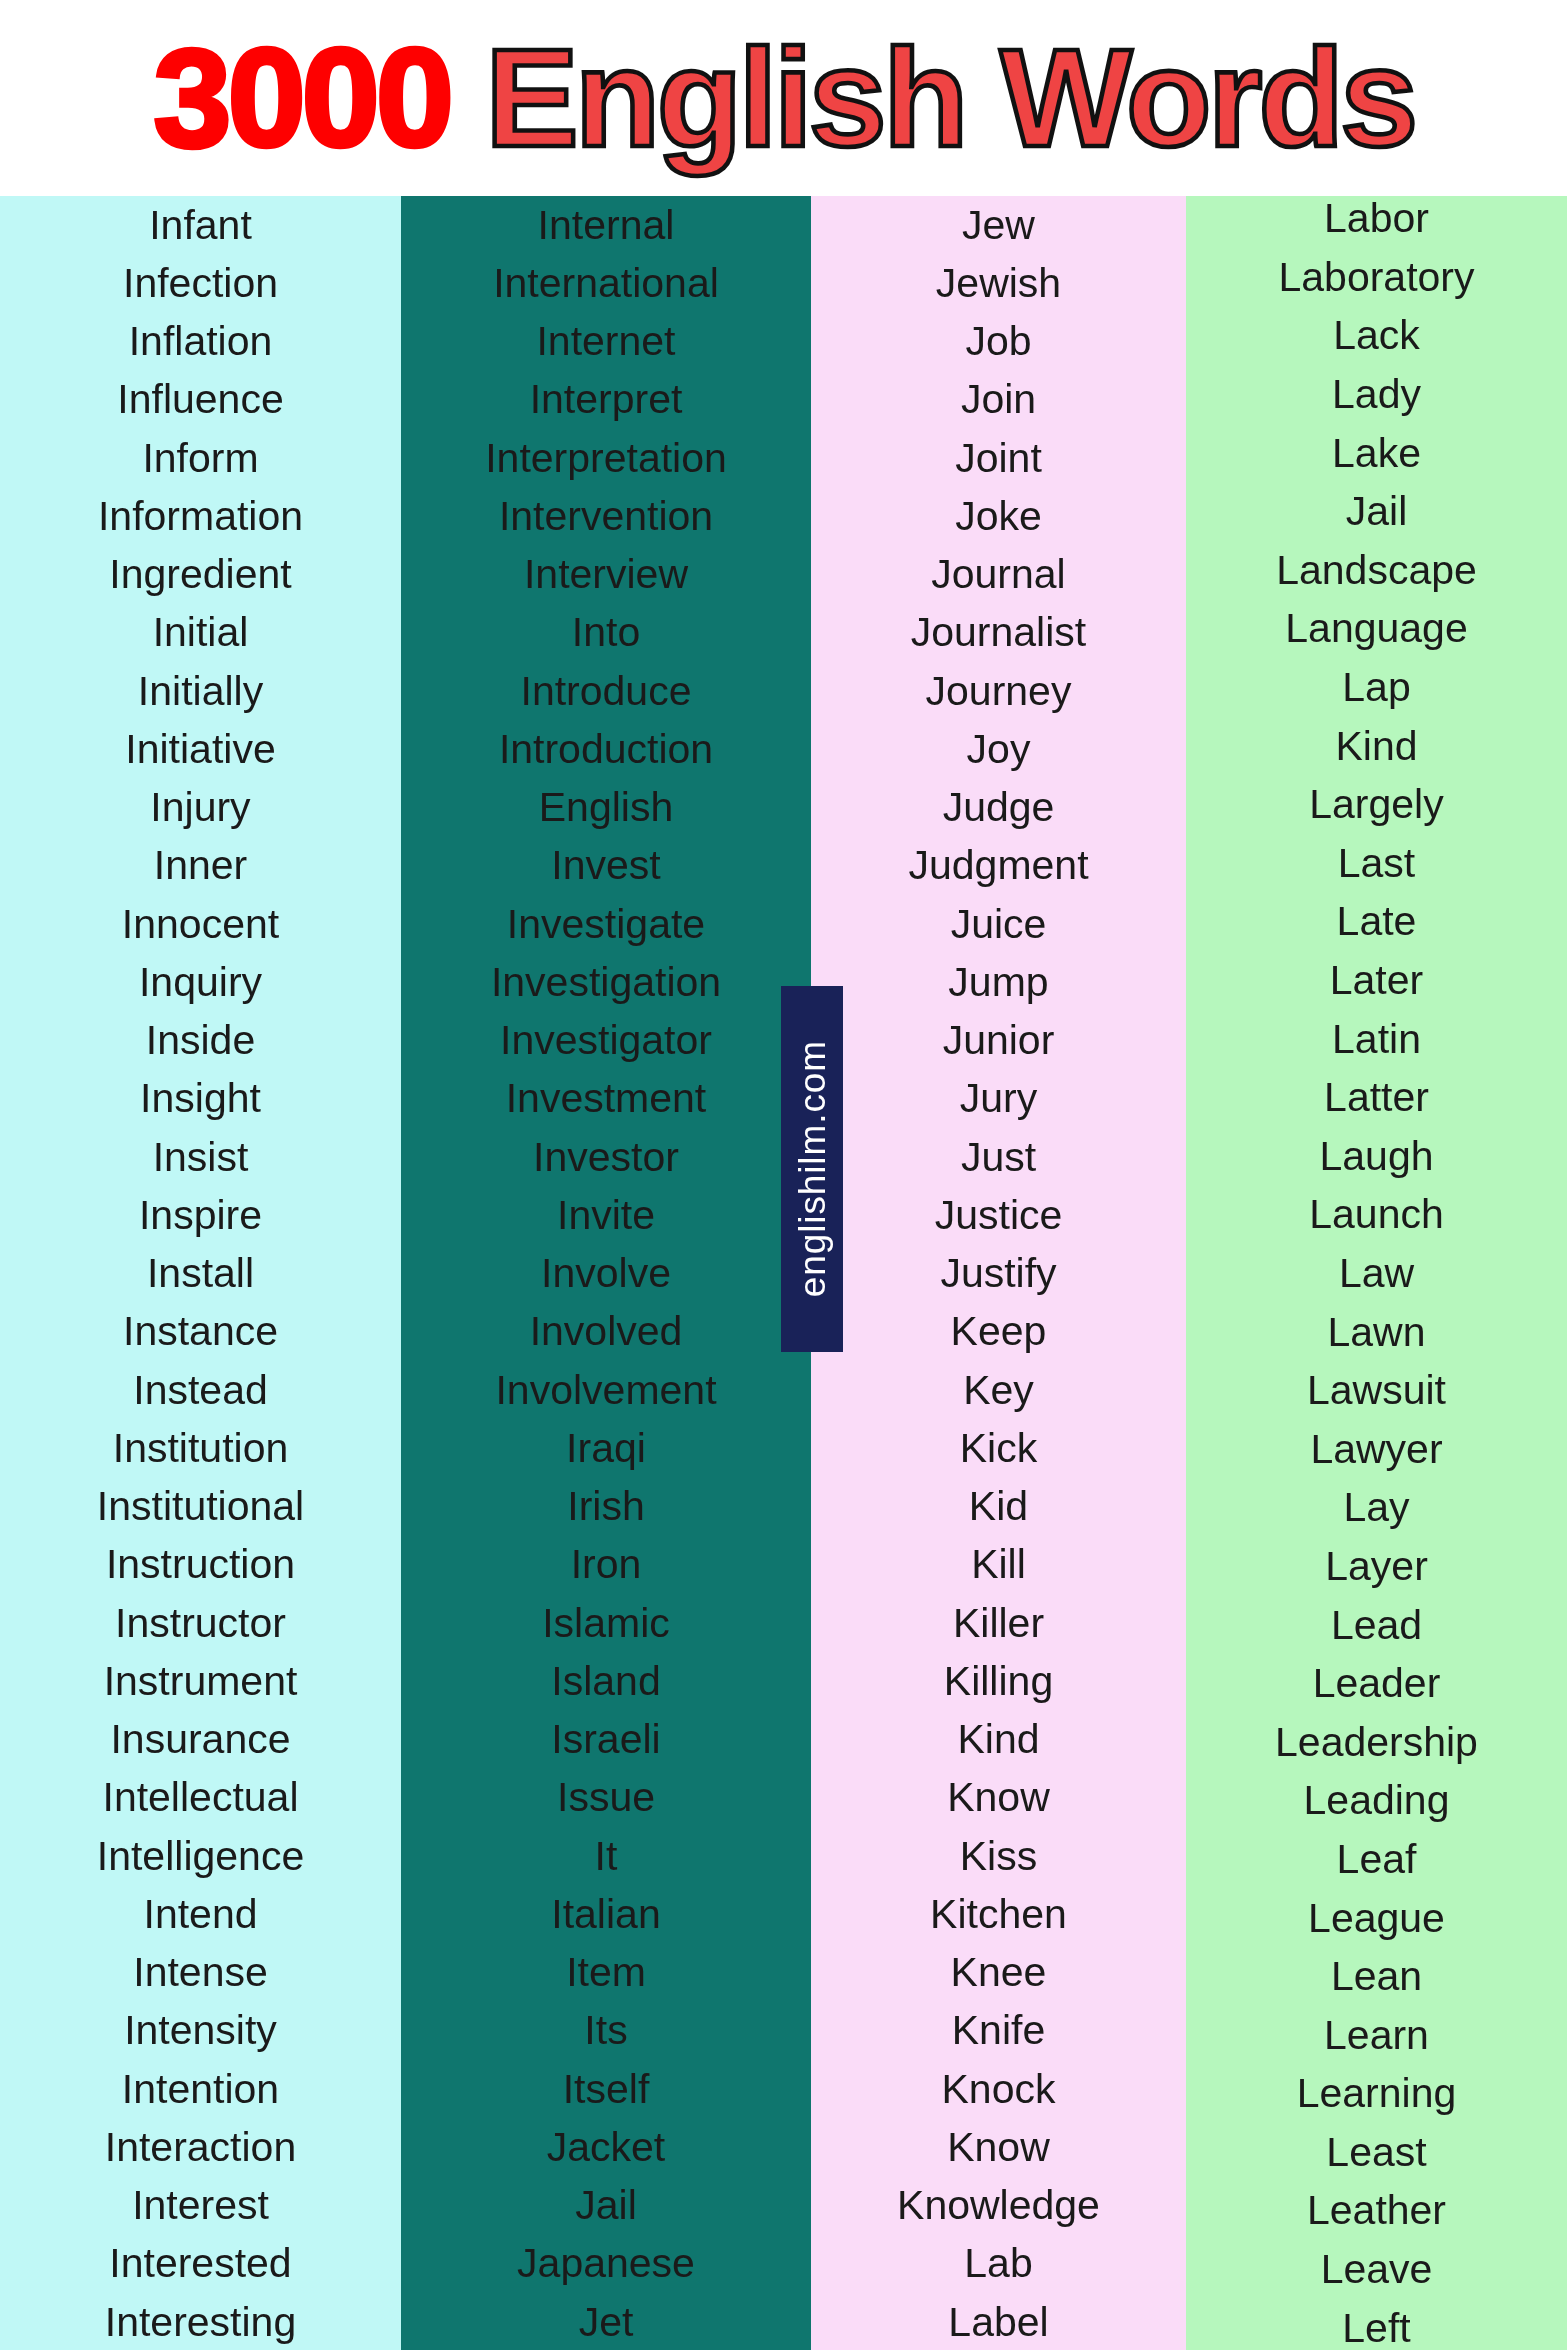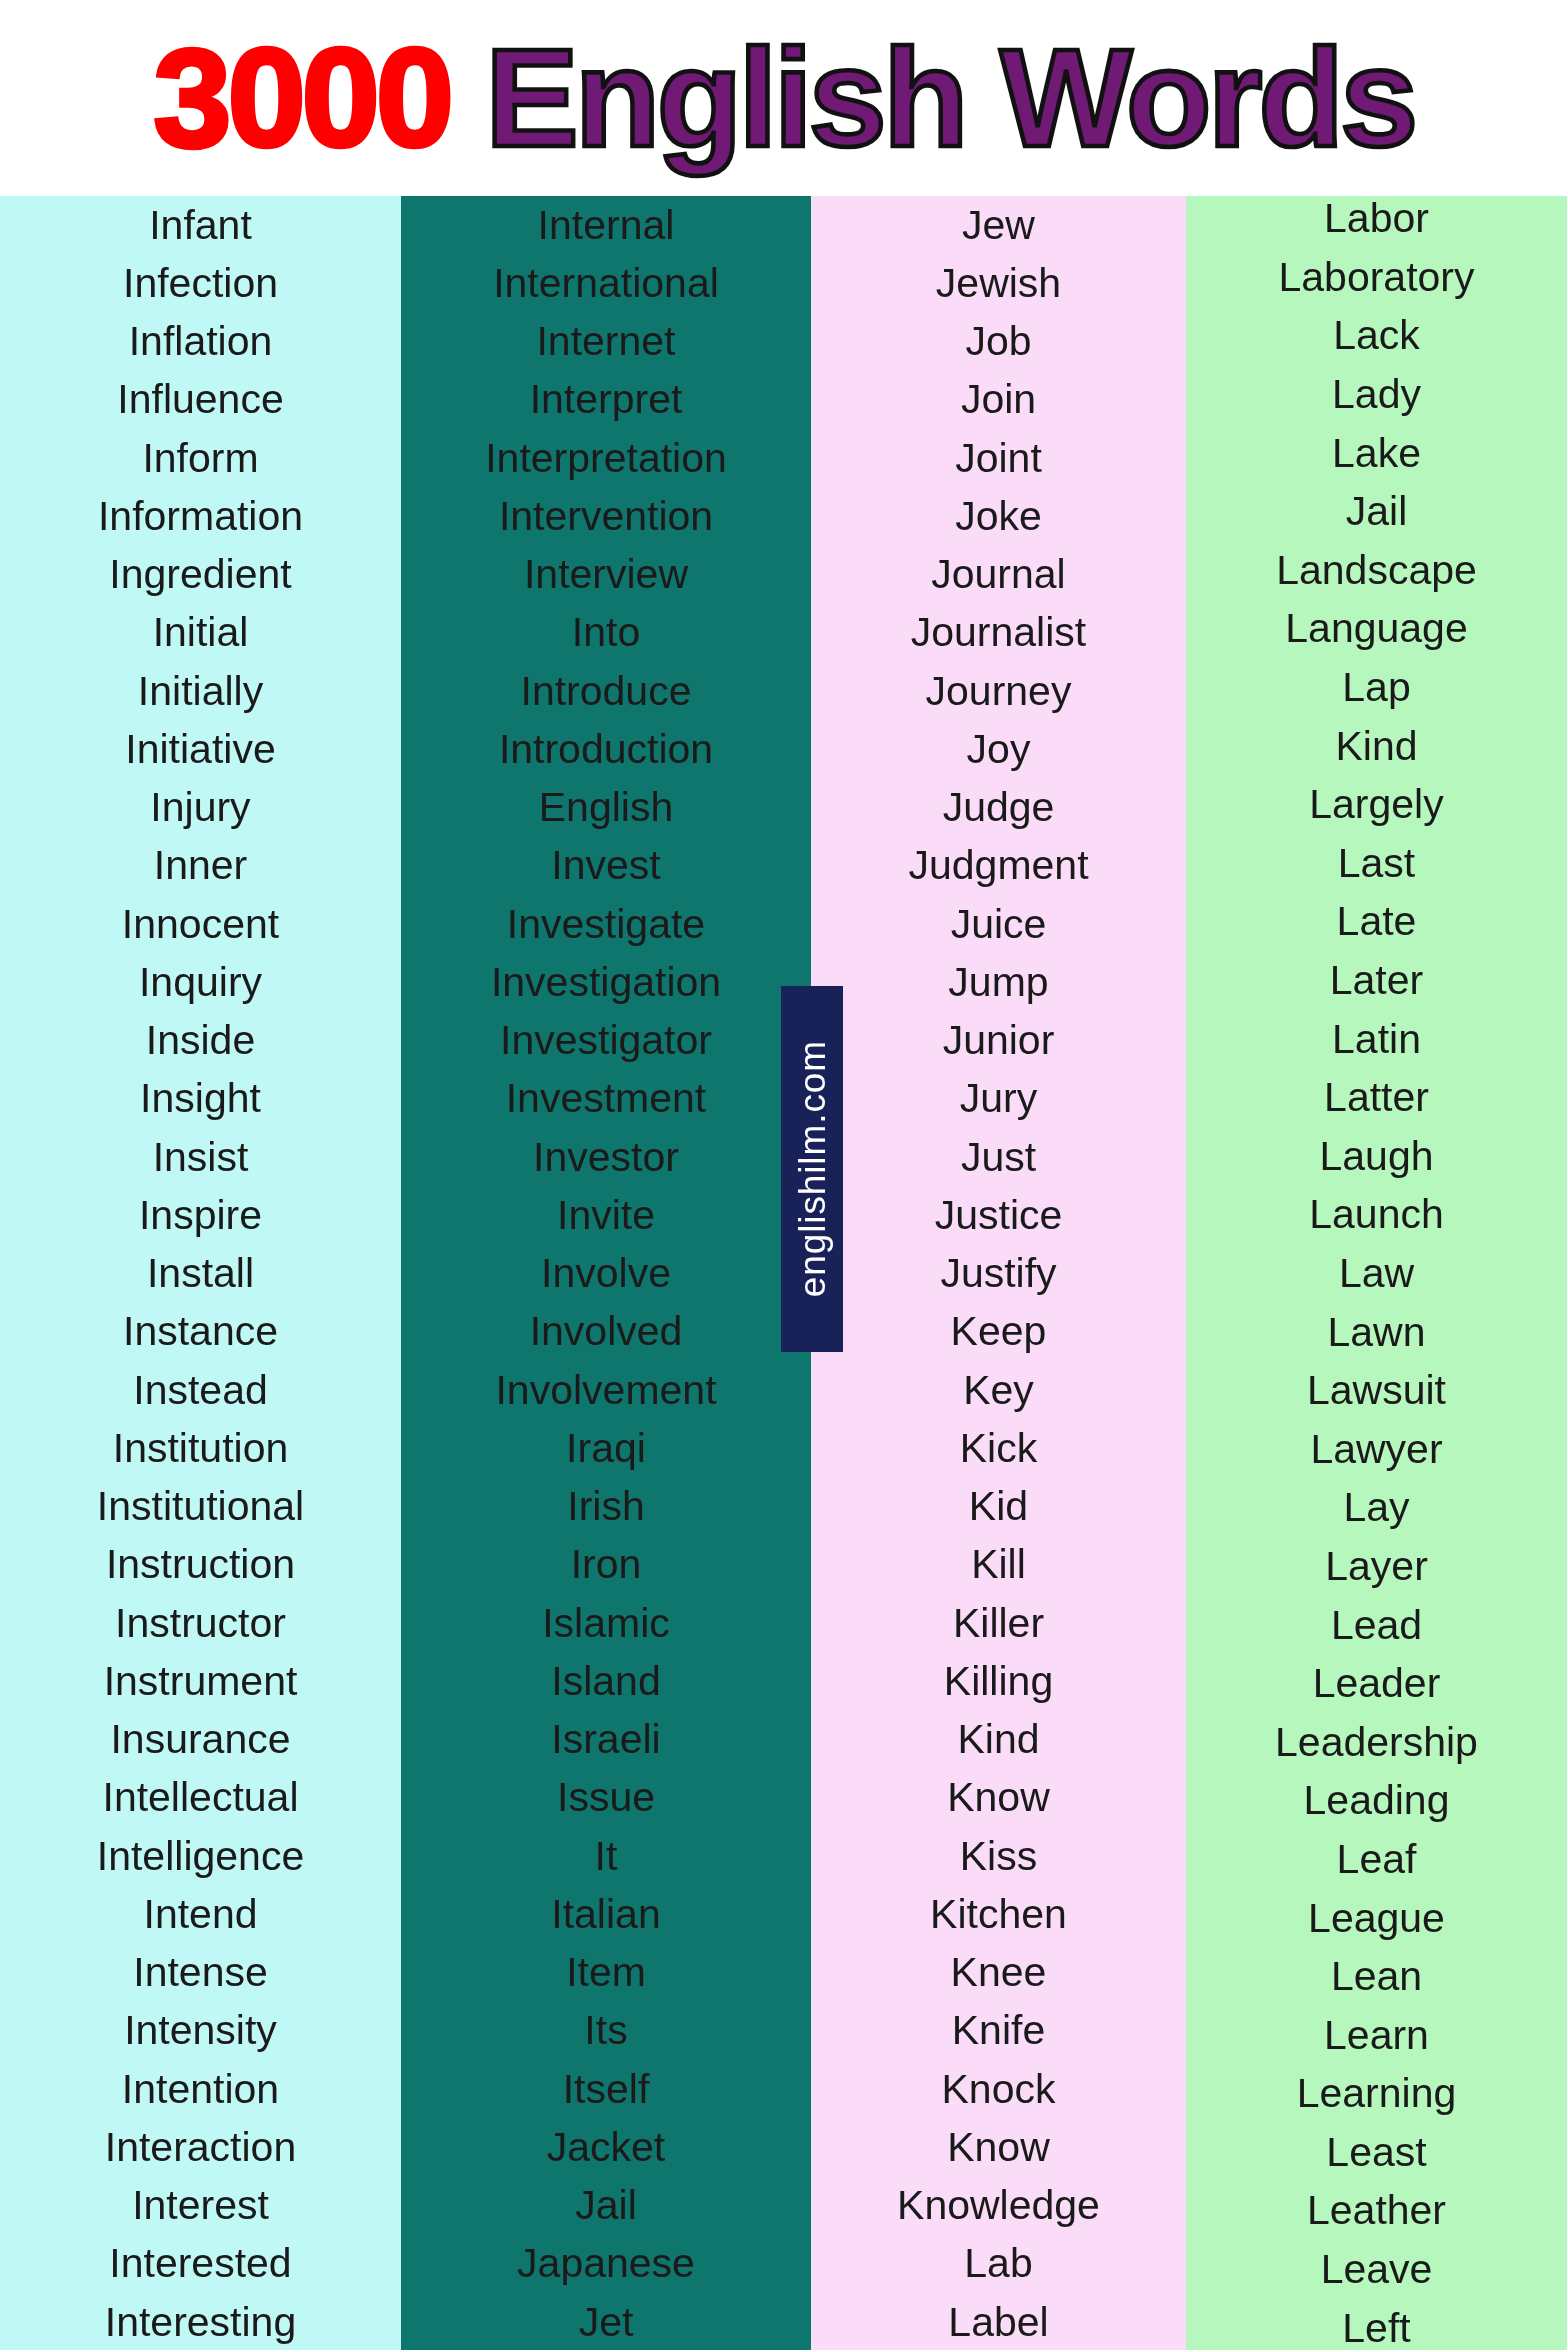--- a/index.html
+++ b/index.html
@@ -77,21 +77,21 @@
   }
 </style>
 </head>
 <body>
 
 <div class="page">
 
   <header class="header" style="background: rgb(255, 255, 255);">
     <h1 class="title">
       <span class="num" style="color: rgb(254, 0, 0);">3000</span>
-      <span class="rest" style="color: #701a75;">English Words</span>
+      <span class="rest" style="color: #ef4444;">English Words</span>
     </h1>
   </header>
 
   <main class="columns">
     <section class="col" style="background: rgb(192, 248, 246);">
         <div class="word">Infant</div>
         <div class="word">Infection</div>
         <div class="word">Inflation</div>
         <div class="word">Influence</div>
         <div class="word">Inform</div>

